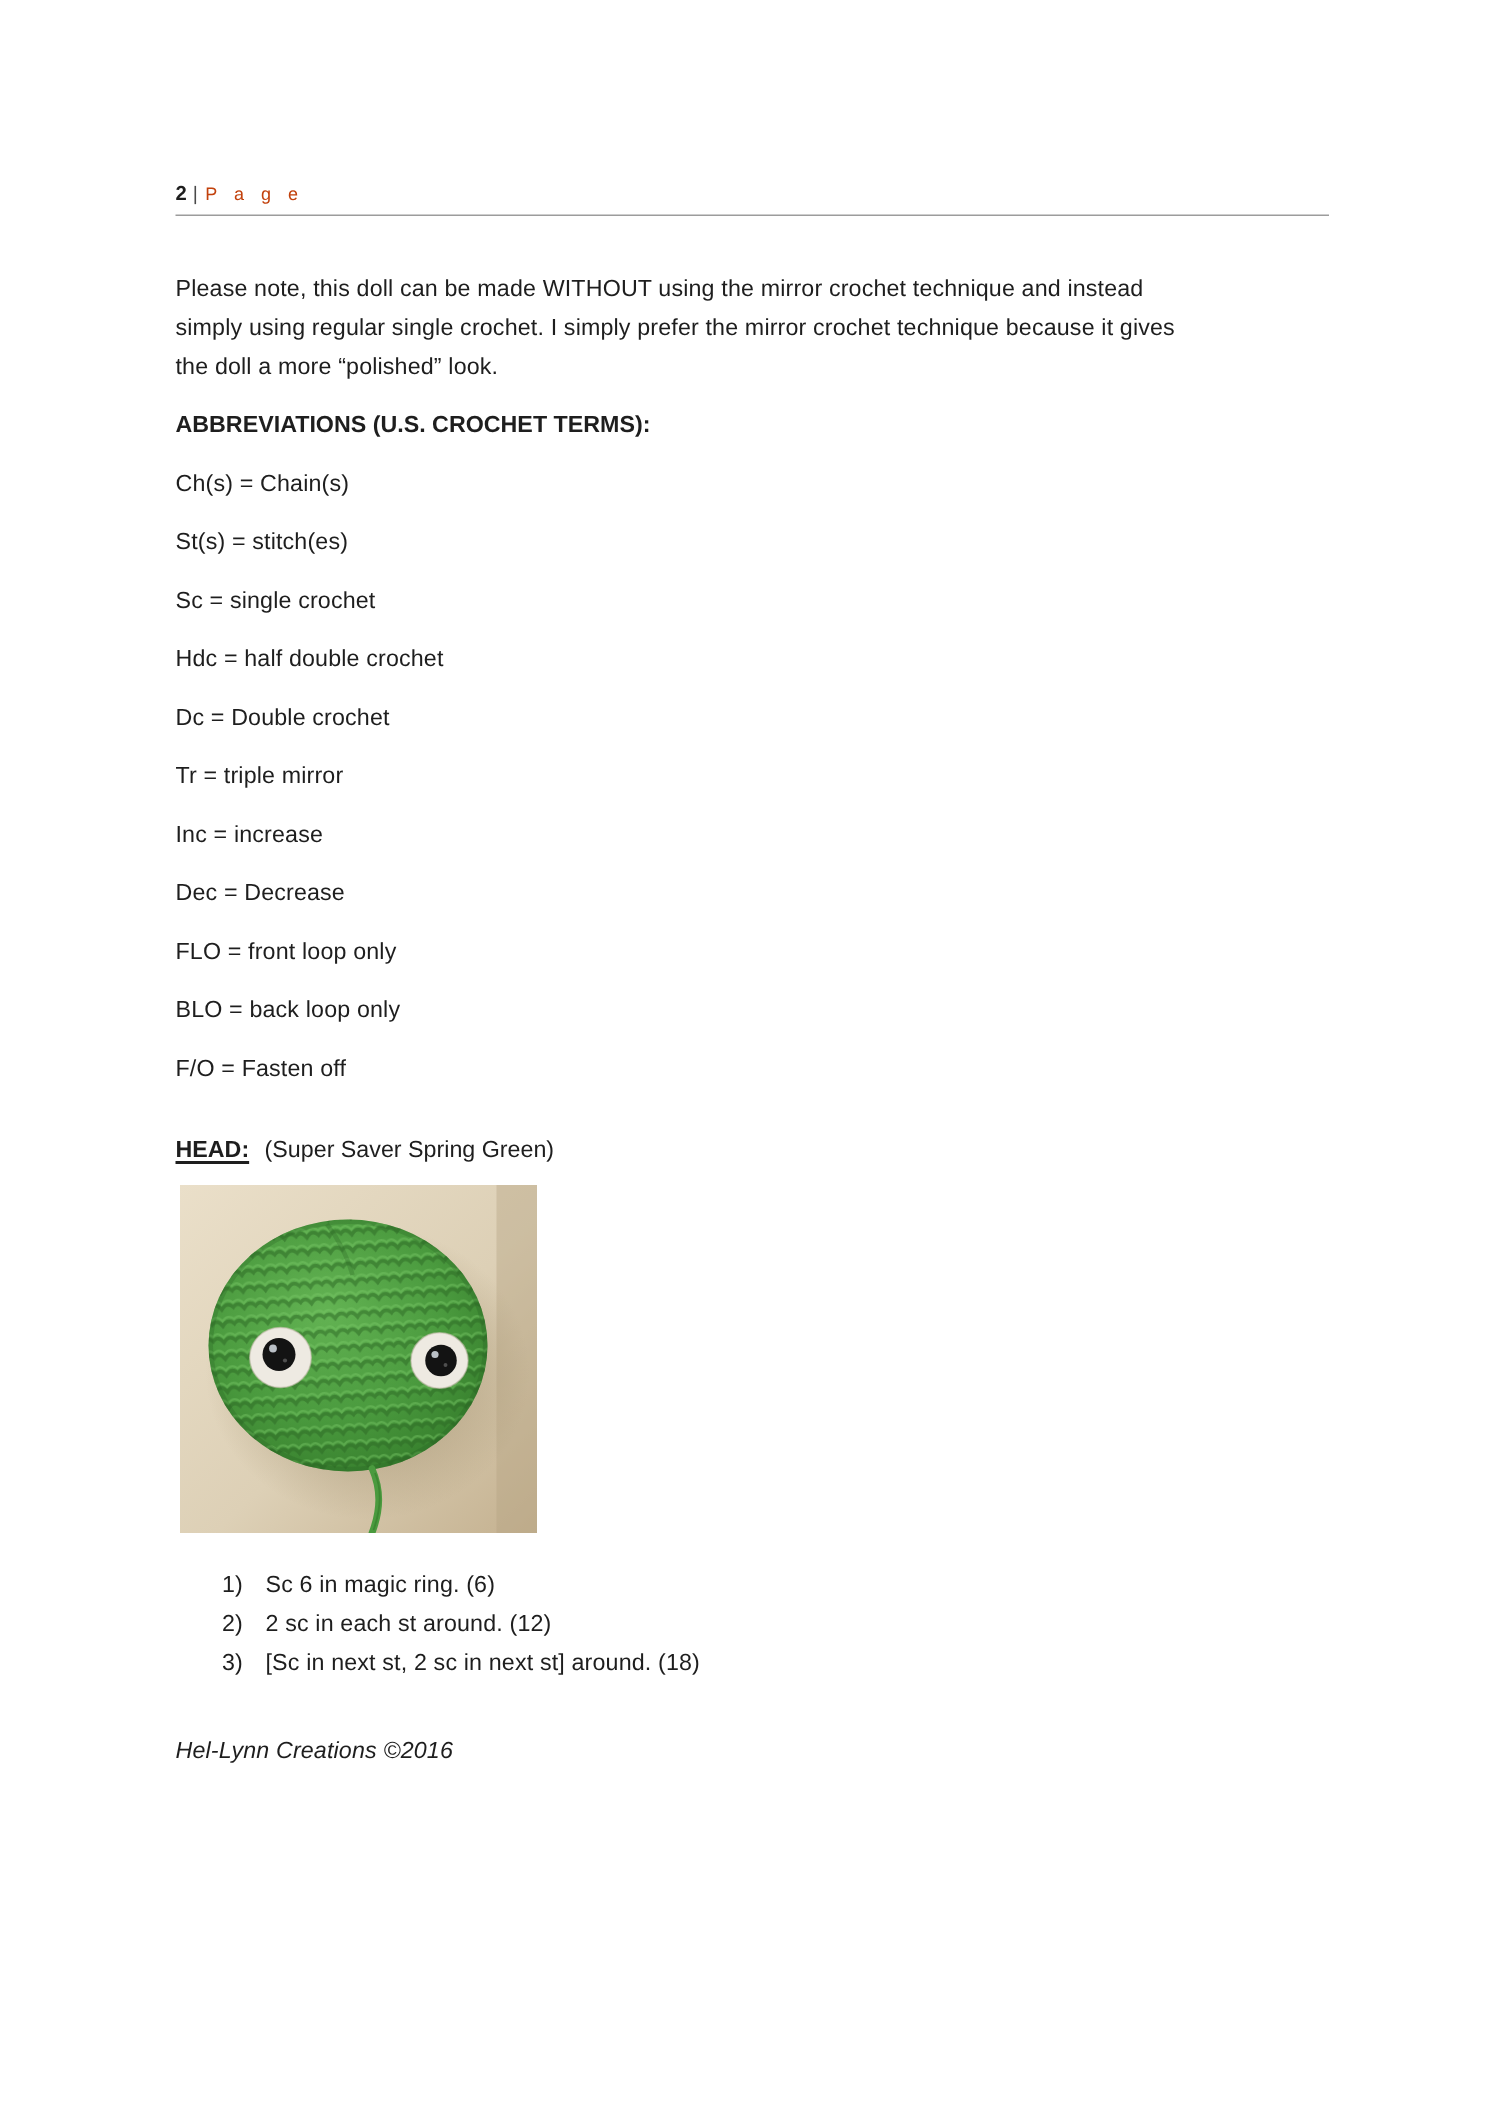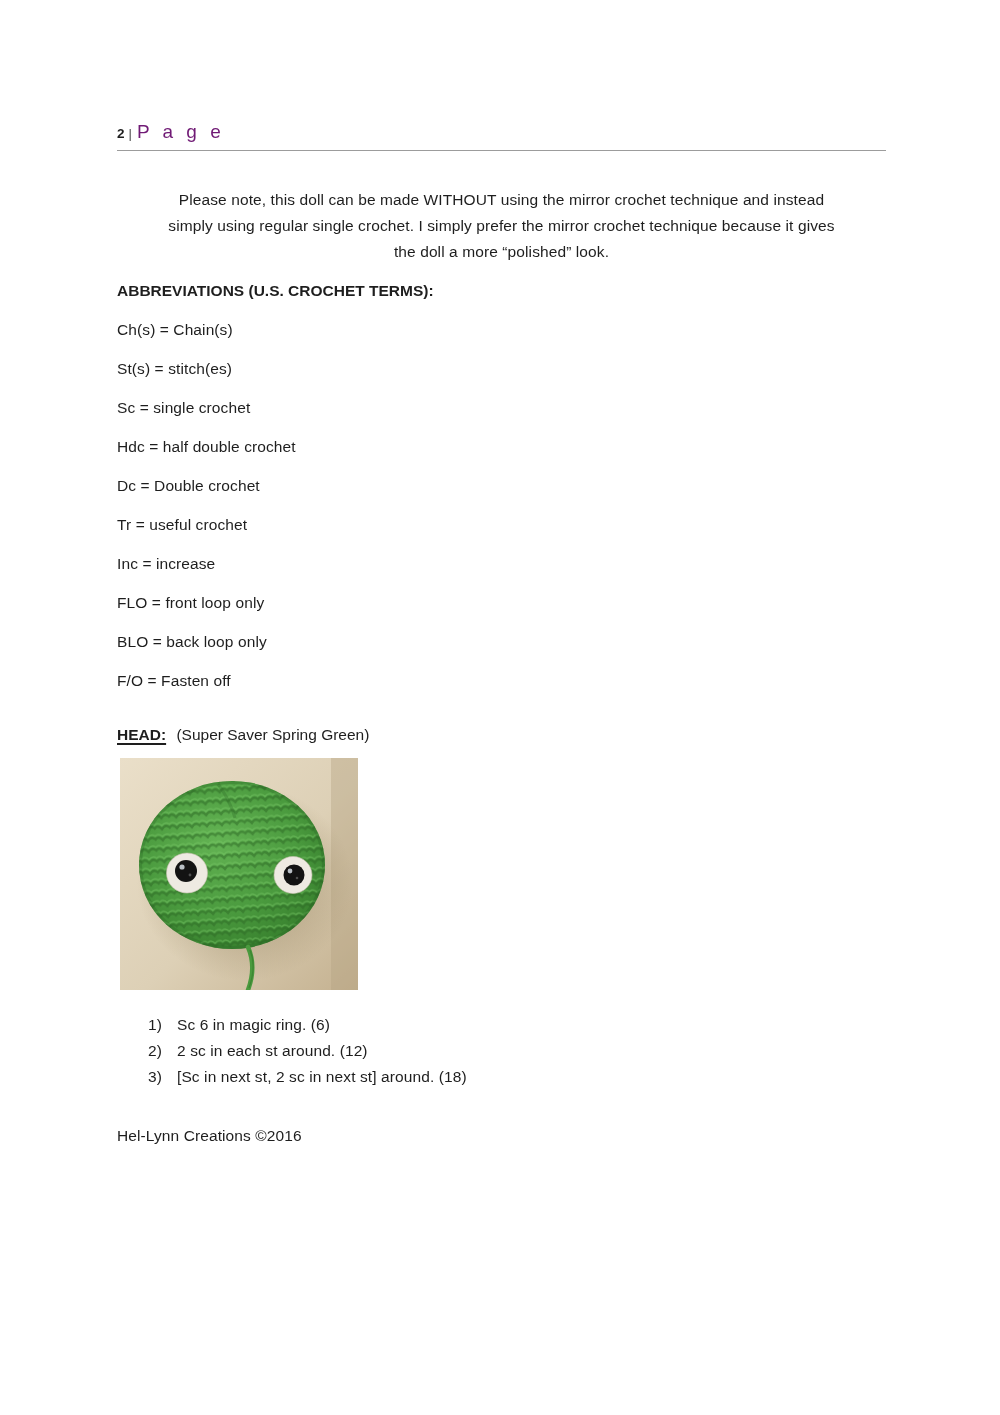--- a/index.html
+++ b/index.html
@@ -34,39 +34,39 @@
     font-size: 13.5px;
     font-weight: bold;
     color: #1e1e1e;
   }
   .header-sep {
     font-size: 13px;
     color: #4a4a4a;
     margin: 0 5px 0 4px;
   }
   .page-label {
-    font-size: 19px;
-    color: #701a75;
+    font-size: 12px;
+    color: #c2410c;
     letter-spacing: 4px;
   }
   
   .para {
     font-size: 15.5px;
     line-height: 26px;
     letter-spacing: 0.1px;
     margin: 0 0 13px 0;
     white-space: nowrap;
   }
   .para-multi {
     font-size: 15.5px;
     line-height: 26px;
     letter-spacing: 0.1px;
     margin: 0 0 13px 0;
   }
-  .para-multi div { white-space: nowrap; text-align: center; }
+  .para-multi div { white-space: nowrap; }
   
   .section-heading {
     font-size: 15.5px;
     font-weight: bold;
     line-height: 26px;
     margin: 13px 0 0 0;
     text-decoration-thickness: 2px;
     text-underline-offset: 3px;
   }
   
@@ -114,20 +114,21 @@
     width: 29px;
     flex: 0 0 29px;
   }
   
   .doc-footer {
     margin-top: 33px;
     font-size: 15.5px;
     line-height: 26px;
     letter-spacing: 0.1px;
     white-space: nowrap;
+    font-style: italic;
   }
 </style>
 </head>
 <body>
 
 <div class="page">
   <div class="content">
 
     <div class="doc-header">
       <span class="page-number">2</span>
@@ -143,22 +144,23 @@
     </div>
 
     <div class="section-heading">ABBREVIATIONS (U.S. CROCHET TERMS):</div>
 
     <div class="abbr-list">
       <div class="abbr-item">Ch(s) = Chain(s)</div>
       <div class="abbr-item">St(s) = stitch(es)</div>
       <div class="abbr-item">Sc = single crochet</div>
       <div class="abbr-item">Hdc = half double crochet</div>
       <div class="abbr-item">Dc = Double crochet</div>
-      <div class="abbr-item">Tr = useful crochet</div>
+      <div class="abbr-item">Tr = triple mirror</div>
       <div class="abbr-item">Inc = increase</div>
+      <div class="abbr-item">Dec = Decrease</div>
       <div class="abbr-item">FLO = front loop only</div>
       <div class="abbr-item">BLO = back loop only</div>
       <div class="abbr-item">F/O = Fasten off</div>
     </div>
 
     <div class="head-line">
       <span class="head-title">HEAD:</span>
       <span class="head-note">(Super Saver Spring Green)</span>
     </div>
 

